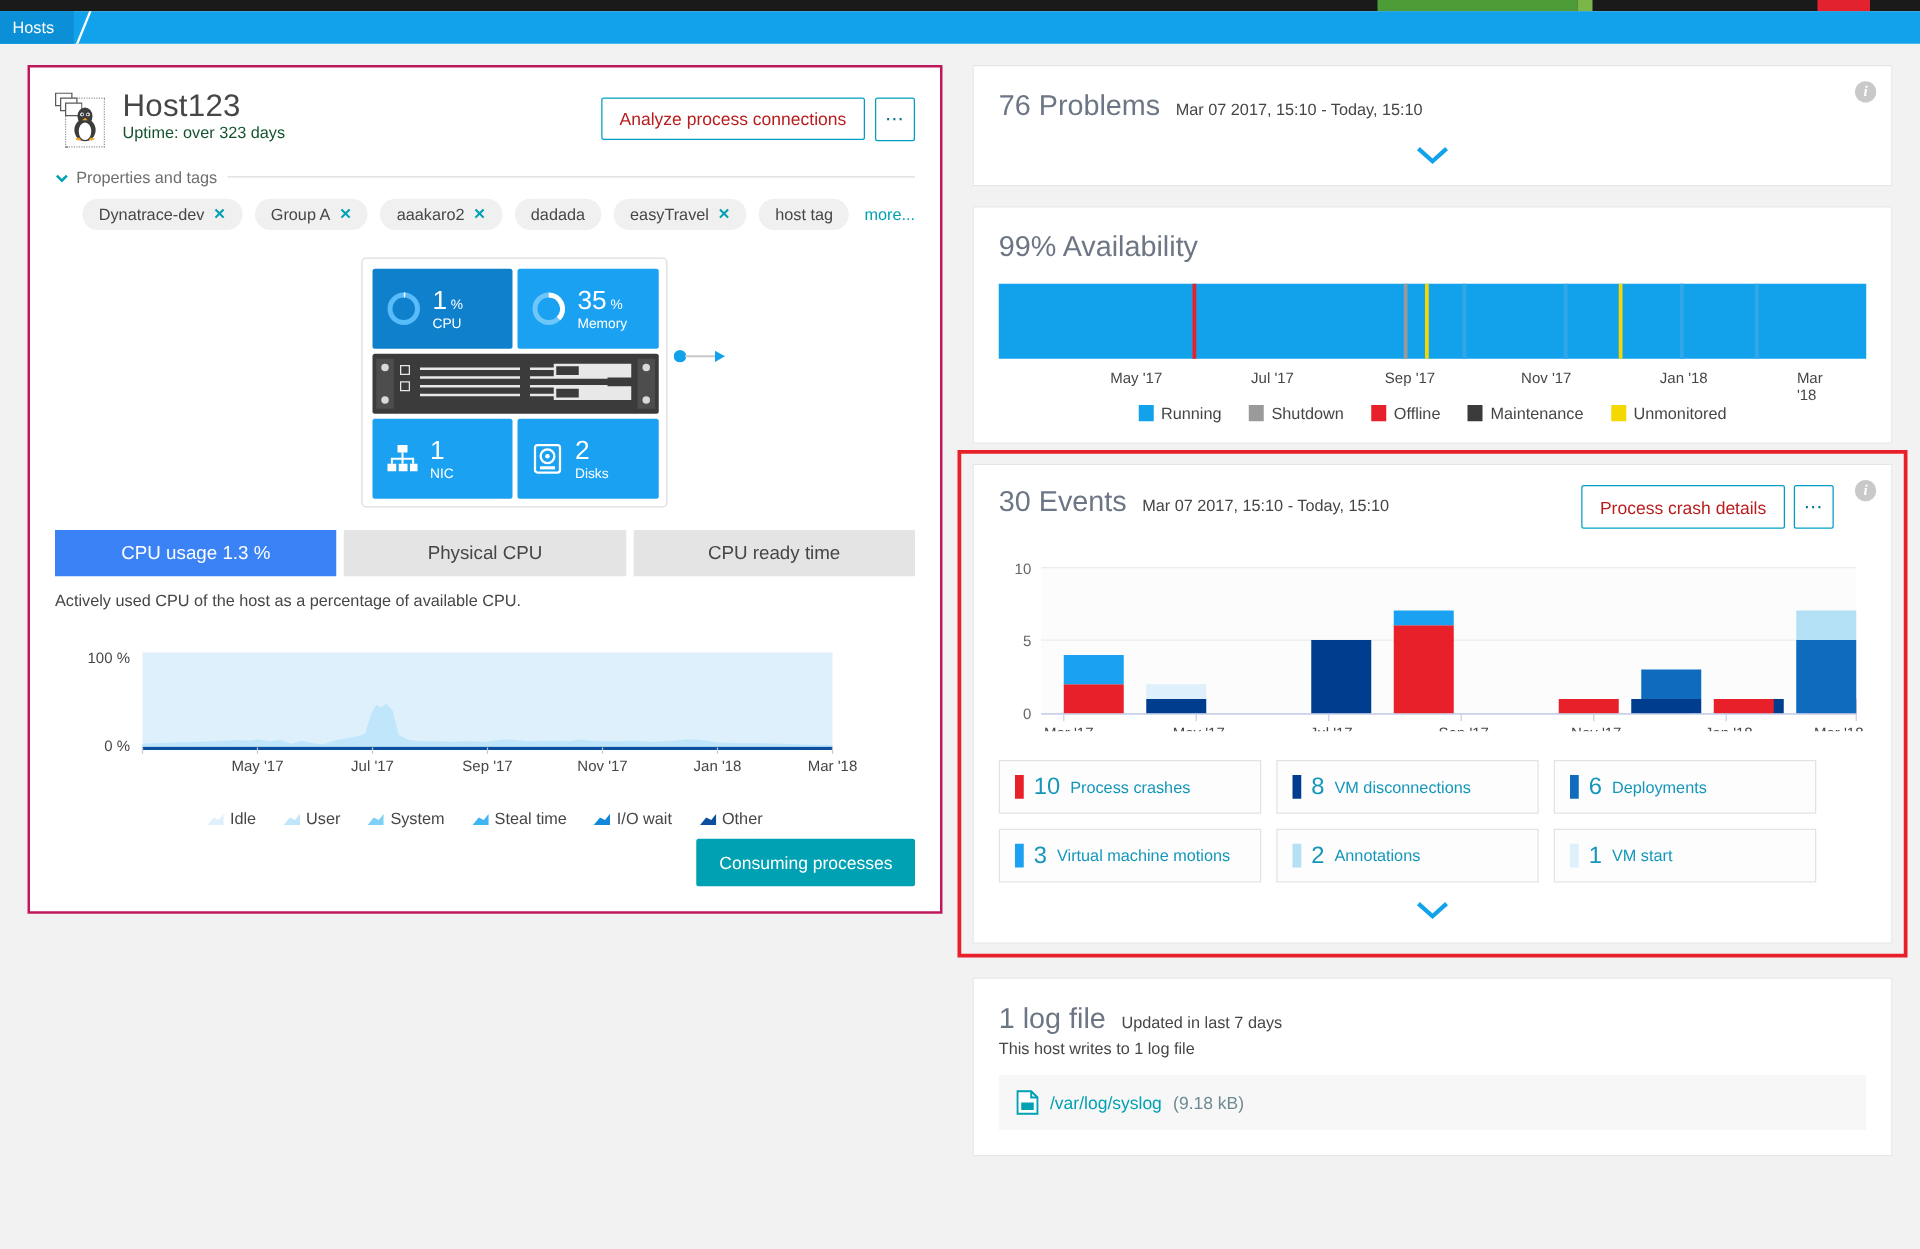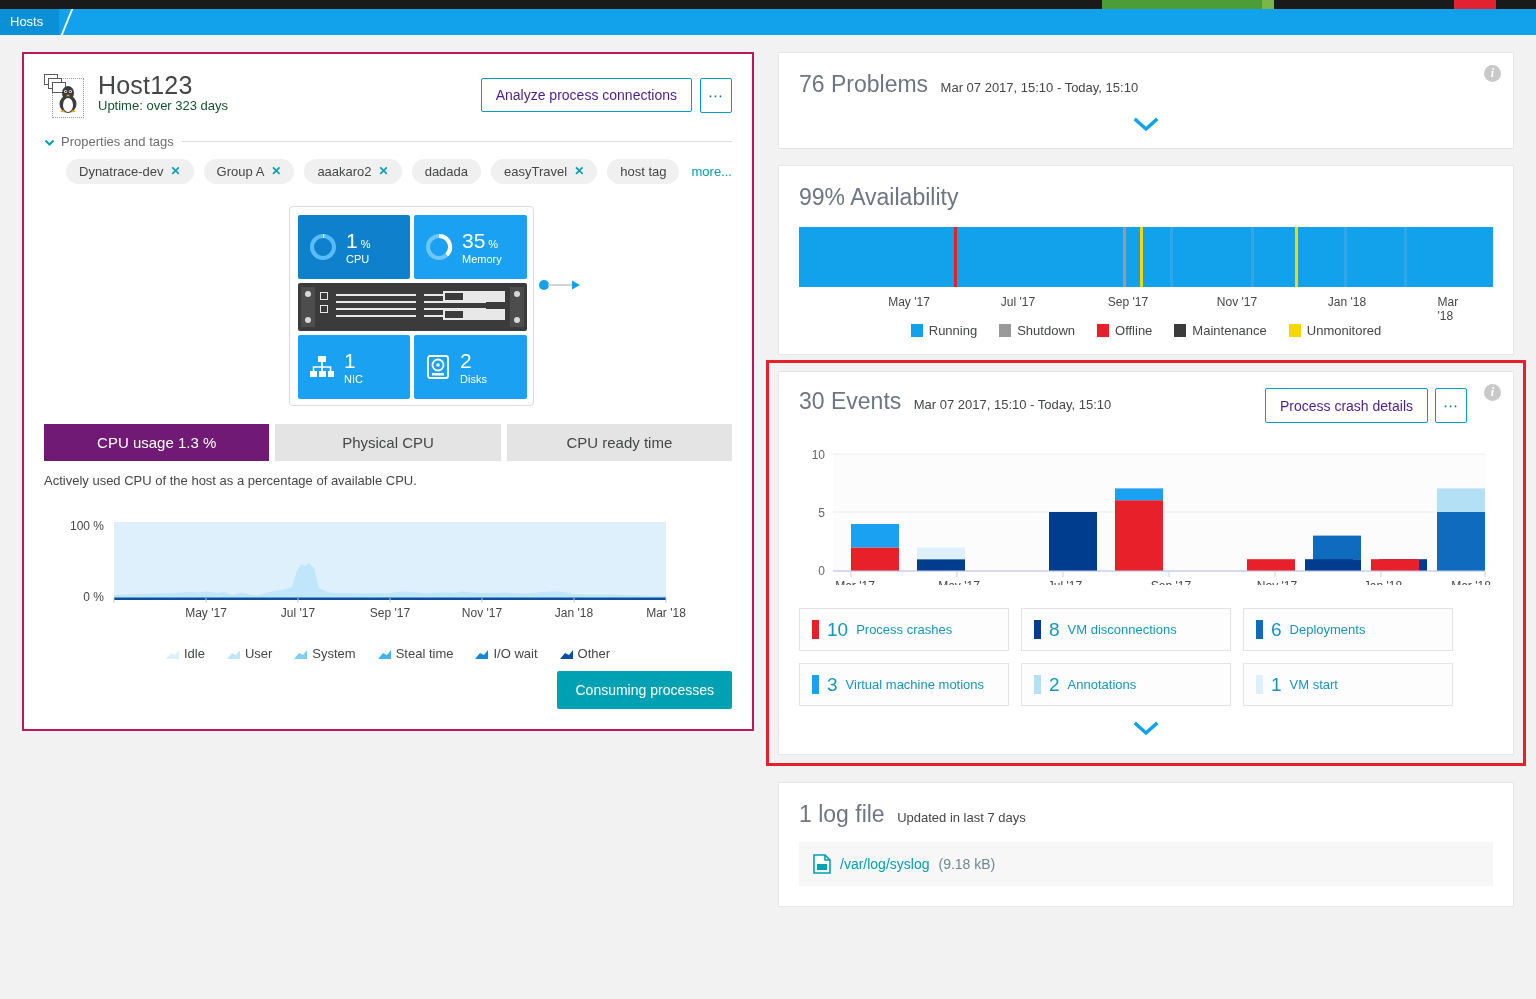--- a/index.html
+++ b/index.html
@@ -58,21 +58,21 @@
     position:absolute; left:8px; top:4px; width:32px; height:40px;
     border:1px dotted #9b9b9b;
   }
   .host-icon .winstack {
     position:absolute; left:0; top:0; width:22px; height:20px;
   }
   .host-title { font-size:25px; font-weight:400; color:#454646; line-height:1.05; letter-spacing:.2px; }
   .host-sub { font-size:13px; color:#14532d; margin-top:0; }
   .host-actions { margin-left:auto; display:flex; gap:8px; align-items:flex-start; padding-top:6px; }
   .btn-outline {
-    border:1px solid #009ec4; color:#4c1d95; background:#fff;
+    border:1px solid #009ec4; color:#b91c1c; background:#fff;
     font-size:14px; padding:8px 14px; cursor:pointer; border-radius:2px;
     font-family:"Liberation Sans", sans-serif; white-space:nowrap;
   }
   .btn-dots {
     border:1px solid #009ec4; color:#00748f; background:#fff;
     width:32px; height:35px; cursor:pointer; border-radius:2px;
     font-size:15px; line-height:1; letter-spacing:1px;
   }
 
   .props-row { margin-top:16px; display:flex; align-items:center; }
@@ -137,21 +137,21 @@
   }
   .proc-inner .ptxt { color:#ffffff; font-size:13px; line-height:1.25; }
   .connector { position:absolute; left:495px; top:74px; width:44px; height:10px; }
 
   
   .tabs { display:flex; gap:6px; margin-top:18px; }
   .tab {
     flex:1; text-align:center; padding:10px 0; font-size:15px;
     background:#e4e4e4; color:#454646; cursor:pointer;
   }
-  .tab.active { background:#701a75; color:#ffffff; }
+  .tab.active { background:#3b82f6; color:#ffffff; }
   .tab-desc { font-size:13px; color:#454646; margin-top:12px; }
 
   
   .cpu-chart { margin-top:28px; position:relative; height:135px; }
   .cpu-legend {
     display:flex; justify-content:center; gap:22px; margin-top:6px;
     font-size:13px; color:#454646;
   }
   .cpu-legend span { display:flex; align-items:center; gap:5px;justify-content:space-between; }
   .lg-ico { width:13px; height:10px; display:inline-block; }
@@ -647,20 +647,21 @@
 
       <svg class="chev-big" style="margin-top:14px;" viewBox="0 0 28 16">
         <path d="M4 4 L14 13 L24 4" stroke="#12a2ec" stroke-width="3.4" fill="none" stroke-linecap="square"></path>
       </svg>
     </div>
   </div>
 
   <div class="rcard" style="padding:18px 20px 20px 20px;">
     <span class="card-title">1 log file</span>
     <span class="card-sub">Updated in last 7 days</span>
+    <div class="log-sub">This host writes to 1 log file</div>
     <div class="log-row">
       <svg width="18" height="20" viewBox="0 0 18 20">
         <path d="M1 1 h11 l5 5 v13 h-16 z" fill="#ffffff" stroke="#00a1b2" stroke-width="1.6"></path>
         <path d="M12 1 v5 h5" fill="none" stroke="#00a1b2" stroke-width="1.6"></path>
         <rect x="4" y="10" width="10" height="6" fill="#00a1b2"></rect>
       </svg>
       <span class="log-link">/var/log/syslog</span>
       <span class="log-size">(9.18 kB)</span>
     </div>
   </div>

